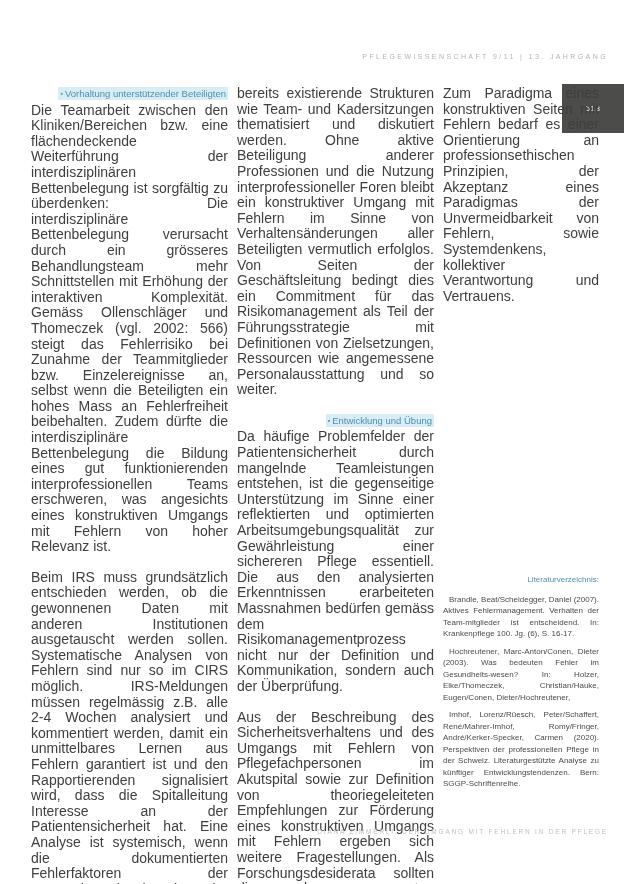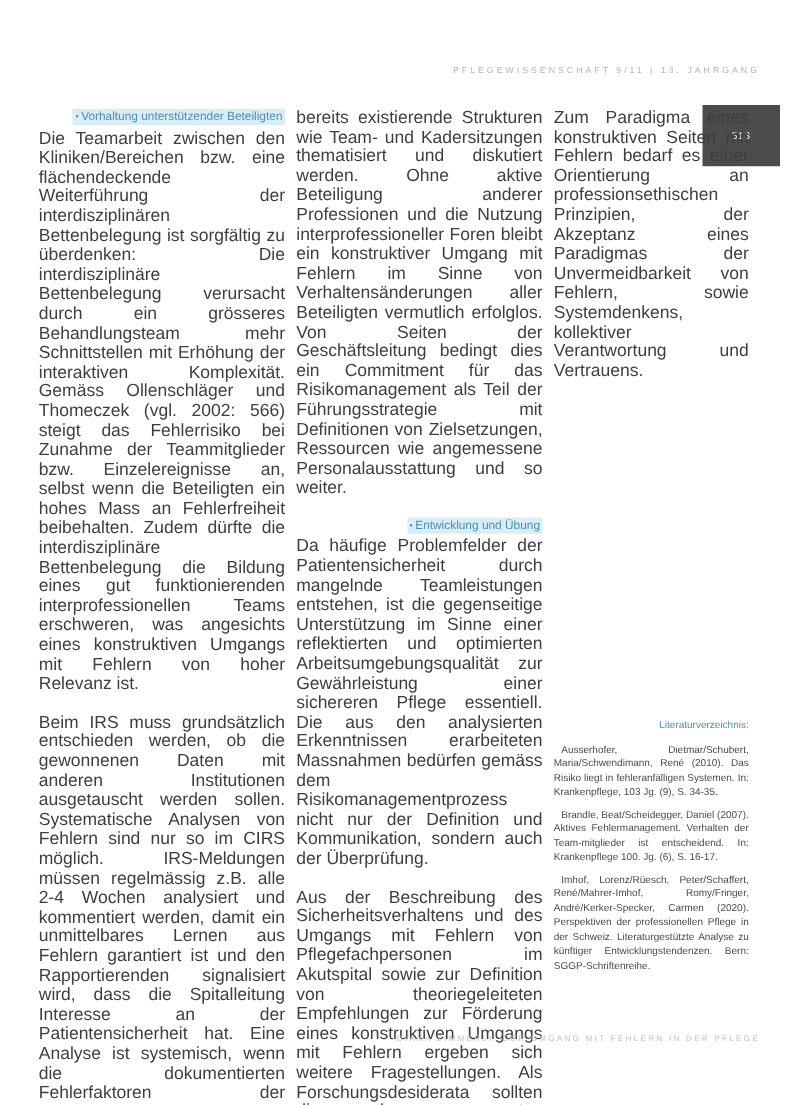--- a/index.html
+++ b/index.html
@@ -130,22 +130,22 @@
         <span class="hl"><span class="bullet">▪</span><span>Entwicklung und Übung</span></span>
       </h3>
       <p class="body">Da häufige Problemfelder der Patientensicherheit durch mangelnde Teamleistungen entstehen, ist die gegenseitige Unterstützung im Sinne einer reflektierten und optimierten Arbeitsumgebungsqualität zur Gewährleistung einer sichereren Pflege essentiell. Die aus den analysierten Erkenntnissen erarbeiteten Massnahmen bedürfen gemäss dem Risikomanagementprozess nicht nur der Definition und Kommunikation, sondern auch der Überprüfung.</p>
       <p class="body">Aus der Beschreibung des Sicherheitsverhaltens und des Umgangs mit Fehlern von Pflegefachpersonen im Akutspital sowie zur Definition von theoriegeleiteten Empfehlungen zur Förderung eines konstruktiven Umgangs mit Fehlern ergeben sich weitere Fragestellungen. Als Forschungsdesiderata sollten die oben genannten Ergebnisse über den Umgang von Pflegefachpersonen mit Fehlern mit qualitativen Studien vertieft und erweitert werden, damit ggf. das Interventionsangebot adaptiert werden kann. Des Weiteren gilt es zu erforschen, wie der Erfolg diverser Gestaltungsansätze im Umgang mit Fehlern zu bewerten ist, bzw. welche Methoden und Massnahmen empirisch helfen, die Patientensicherheit zu verbessern.</p>
     </div>
 
     <div class="col col-3">
       <p class="body">Zum Paradigma eines konstruktiven Seiten mit Fehlern bedarf es einer Orientierung an professionsethischen Prinzipien, der Akzeptanz eines Paradigmas der Unvermeidbarkeit von Fehlern, sowie Systemdenkens, kollektiver Verantwortung und Vertrauens.</p>
       <div class="lit-heading">Literaturverzeichnis:</div>
       <div class="refs">
-        <p>Ausserhofer, Dietmar/Schubert, Maria/Schwendimann, René (2010). Das Risiko liegt in fehleranfälligen Systemen. In: Krankenpflege, 103 Jg. (9), S. 34-35.</p>
         <p>Brandle, Beat/Scheidegger, Daniel (2007). Aktives Fehlermanagement. Verhalten der Team-mitglieder ist entscheidend. In: Krankenpflege 100. Jg. (6), S. 16-17.</p>
+        <p>Hochreutener, Marc-Anton/Conen, Dieter (2003). Was bedeuten Fehler im Gesundheits-wesen? In: Holzer, Elke/Thomeczek, Christian/Hauke, Eugen/Conen, Dieter/Hochreutener,</p>
         <p>Imhof, Lorenz/Rüesch, Peter/Schaffert, René/Mahrer-Imhof, Romy/Fringer, André/Kerker-Specker, Carmen (2020). Perspektiven der professionellen Pflege in der Schweiz. Literaturgestützte Analyse zu künftiger Entwicklungstendenzen. Bern: SGGP-Schriftenreihe.</p>
       </div>
     </div>
 
   </div>
 
   <div class="running-footer">Diana Zimmerli: Der Umgang mit Fehlern in der Pflege</div>
 
 </div>
 

